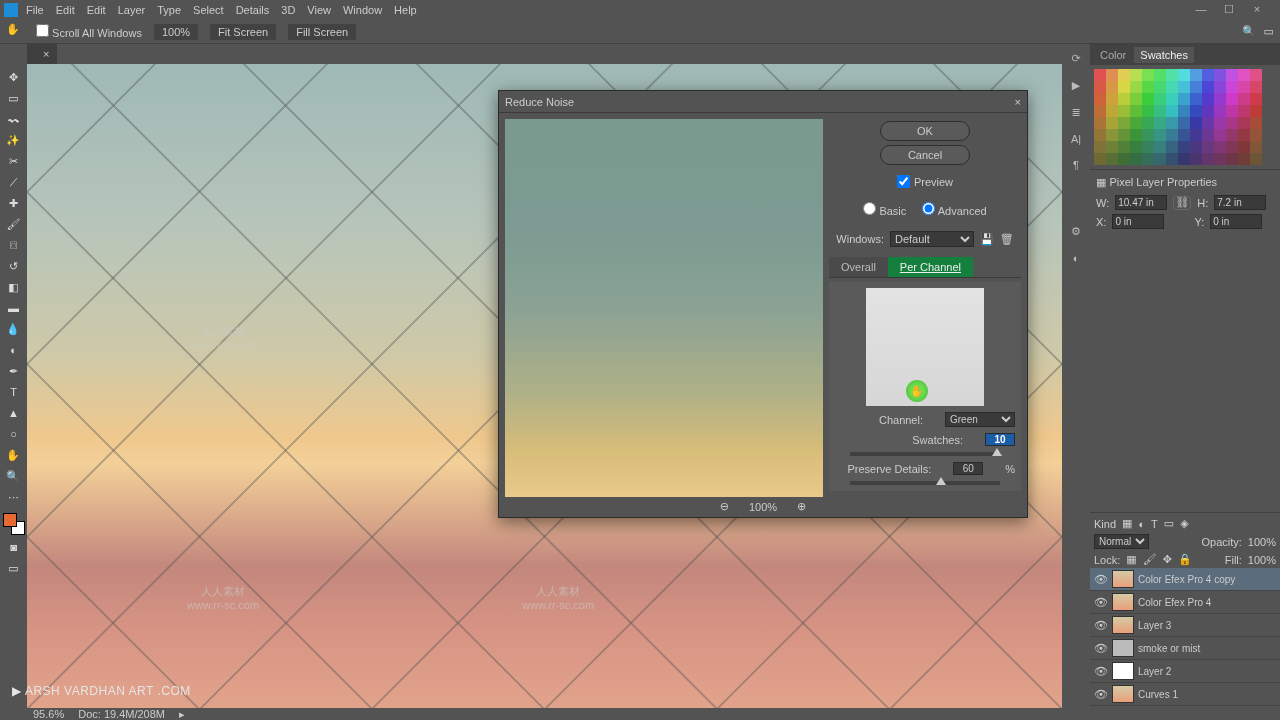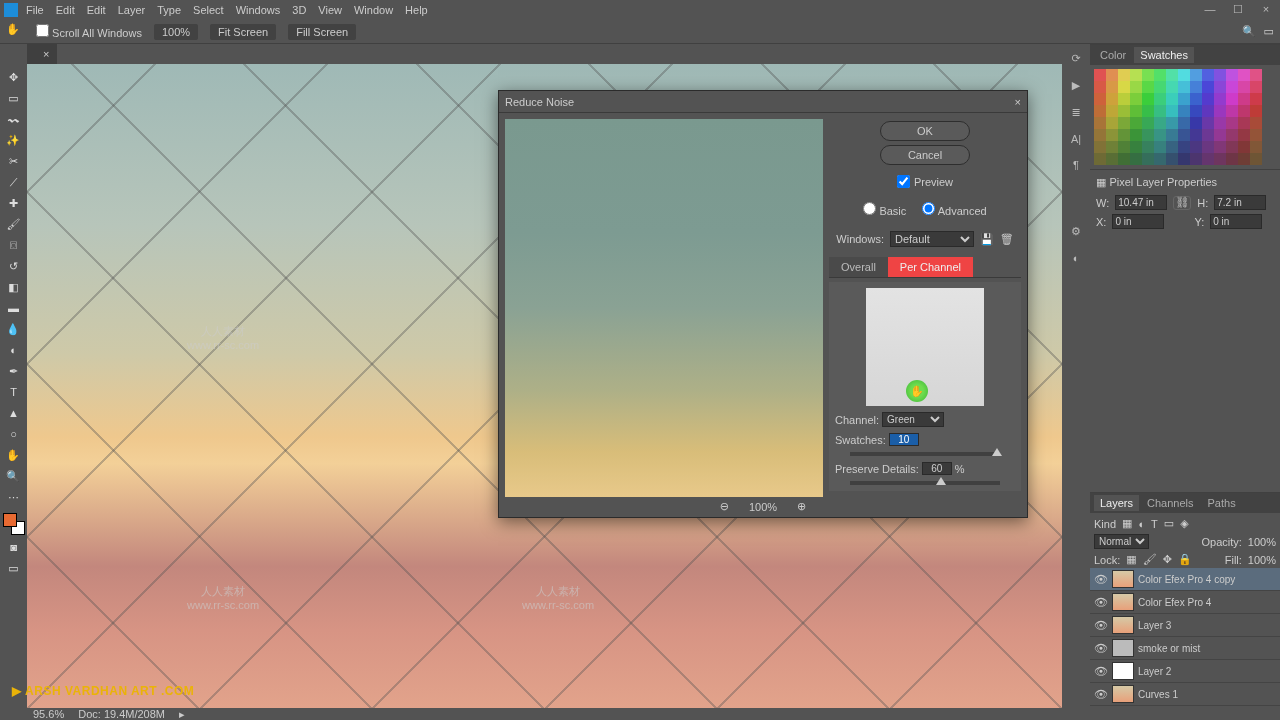--- a/index.html
+++ b/index.html
@@ -1,17 +1,17 @@
 <!DOCTYPE html>
 <html><head>
 <meta charset="utf-8">
 <style>
   * { box-sizing: border-box; margin: 0; padding: 0; font-family: Tahoma, Arial, sans-serif; font-size: 11px; color: #ccc; }
   body { width: 1280px; height: 720px; background: #535353; overflow: hidden; position: relative; }
-  .menubar { position: absolute; top: 0; left: 0; right: 0; height: 20px; background: #535353; display: flex; align-items: center; padding-left: 4px; }
+  .menubar { position: absolute; top: 0; left: 0; right: 9px; height: 20px; background: #535353; display: flex; align-items: center; padding-left: 4px; }
   .menubar .ps-icon { width: 14px; height: 14px; background: #1d8dd8; margin-right: 8px; }
   .menubar .menu-item { margin-right: 12px; cursor: default; }
   .win-controls { position: absolute; right: 0; top: 0; display: flex; }
   .win-controls span { width: 28px; height: 18px; display: inline-flex; align-items: center; justify-content: center; color: #bbb; }
   .optionsbar { position: absolute; top: 20px; left: 0; right: 0; height: 24px; background: #535353; border-bottom: 1px solid #404040; display: flex; align-items: center; padding-left: 6px; gap: 12px; }
   .optionsbar .hand-icon { width: 18px; height: 18px; }
   .optionsbar .opt-btn { padding: 2px 8px; background: #424242; border-radius: 2px; }
   .optionsbar .right { margin-left: auto; display:flex; gap:8px; padding-right:6px;}
   .tabbar { position: absolute; top: 44px; left: 27px; height: 20px; display: flex; align-items: center; background: #3f3f3f; padding: 0 8px; }
   .tabbar .tab-x { margin-left: 8px; }
@@ -57,45 +57,45 @@
   .dialog-body { position:absolute; top:22px; bottom:0; left:0; right:0; padding:6px; display:flex; gap:6px;}
   .dlg-preview { width:318px; height:378px; background:linear-gradient(to bottom,#7a998f 0%, #7d9b92 30%, #8aa294 50%, #aeb087 72%, #d8bd79 88%, #e8c98a 100%); position:relative;}
   .dlg-side { flex:1; display:flex; flex-direction:column; align-items:center; gap:4px; padding-top:2px;}
   .dlg-btn { width:90px; height:20px; border:1px solid #2e2e2e; border-radius:10px; display:flex; align-items:center; justify-content:center; background:#5a5a5a; }
   .dlg-chk { display:flex; align-items:center; gap:4px; margin-top:6px;}
   .dlg-radio { display:flex; gap:16px; margin-top:10px;}
   .dlg-settings { display:flex; align-items:center; gap:6px; margin-top:10px; width:100%; justify-content:center;}
   .dlg-settings select { width:84px; background:#3a3a3a; border:1px solid #2a2a2a; color:#ccc;}
   .dlg-tabs { display:flex; width:100%; margin-top:6px; border-bottom:1px solid #3a3a3a;}
   .dlg-tab { padding:4px 12px; background:#4a4a4a; color:#bbb;}
-  .dlg-tab.active { background:#ef4444; color:#eee;}
+  .dlg-tab.active { background:#15803d; color:#eee;text-decoration:underline;}
   .dlg-panel { width:100%; background:#5a5a5a; padding:6px; display:flex; flex-direction:column; align-items:center; gap:6px;}
   .channel-preview { width:118px; height:118px; background:linear-gradient(#e3e3e3,#d6d6d6); position:relative;}
   .cursor-green { position:absolute; width:22px; height:22px; border-radius:50%; background:radial-gradient(circle,#6edc4e 40%, #3cb53a 100%); display:flex; align-items:center; justify-content:center; color:#1a4d10;}
-  .dlg-row { display:flex; align-items:center; gap:3px; width:100%; justify-content:flex-start;}
+  .dlg-row { display:flex; align-items:center; gap:22px; width:100%; justify-content:flex-end;}
   .dlg-row select, .dlg-row input { background:#3a3a3a; border:1px solid #2a2a2a; color:#ccc; font-size:10px;}
   .dlg-row input { width:30px; text-align:center;}
-  .dlg-row input.sel { background:#1a5ea8; color:#fff;}
+  .dlg-row input.sel { background:#1a5ea8; color:#fff;font-weight:bold;}
   .slider { width:150px; height:4px; background:#404040; position:relative;}
   .slider .thumb { position:absolute; top:-4px; width:0; height:0; border-left:5px solid transparent; border-right:5px solid transparent; border-bottom:8px solid #ccc;}
   .zoombar { position:absolute; bottom:4px; left:0; right:0; display:flex; align-items:center; justify-content:center; gap:20px;}
-  .watermark-logo { position:absolute; left:12px; bottom:22px; color:#eab308; font-weight:bold; font-size:12px; letter-spacing:0.5px;}
+  .watermark-logo { position:absolute; left:12px; bottom:22px; color:#e5e5e5; font-weight:normal; font-size:12px; letter-spacing:0.5px;}
 </style>
 </head>
 <body>
 
 <div class="menubar">
   <div class="ps-icon"></div>
   <span class="menu-item">File</span>
   <span class="menu-item">Edit</span>
   <span class="menu-item">Edit</span>
   <span class="menu-item">Layer</span>
   <span class="menu-item">Type</span>
   <span class="menu-item">Select</span>
-  <span class="menu-item">Windows</span>
+  <span class="menu-item">Details</span>
   <span class="menu-item">3D</span>
   <span class="menu-item">View</span>
   <span class="menu-item">Window</span>
   <span class="menu-item">Help</span>
   <div class="win-controls">
     <span>—</span>
     <span>☐</span>
     <span>×</span>
   </div>
 </div>
@@ -324,25 +324,20 @@
           <span style="width:18px;"></span>
           <span>Y:</span>
           <input value="0 in" style="">
         </div>
       </div>
     </div>
 
     <div style="flex:1"></div>
 
     <div class="panel">
-      <div class="panel-tabs">
-        <div class="panel-tab active">Layers</div>
-        <div class="panel-tab">Channels</div>
-        <div class="panel-tab">Paths</div>
-      </div>
       <div class="layers-body">
         <div class="layers-top">
           <span>Kind</span>
           <span>▦</span>
           <span>◐</span>
           <span>T</span>
           <span>▭</span>
           <span>◈</span>
         </div>
         <div class="layers-top">
@@ -436,21 +431,21 @@
       <div class="dlg-tabs">
         <div class="dlg-tab">Overall</div>
         <div class="dlg-tab active">Per Channel</div>
       </div>
       <div class="dlg-panel">
         <div class="channel-preview">
           <div class="cursor-green" style="left:40px; top:92px;">✋</div>
         </div>
         <div class="dlg-row">
           <span>Channel:</span>
-          <select style="width:62px"><option>Green</option></select>
+          <select style="width:70px"><option>Green</option></select>
         </div>
         <div class="dlg-row">
           <span>Swatches:</span>
           <input class="sel" value="10" style="">
         </div>
         <div class="slider">
             <div class="thumb" style="left:142px;"></div>
           </div>
         <div class="dlg-row">
           <span>Preserve Details:</span>

